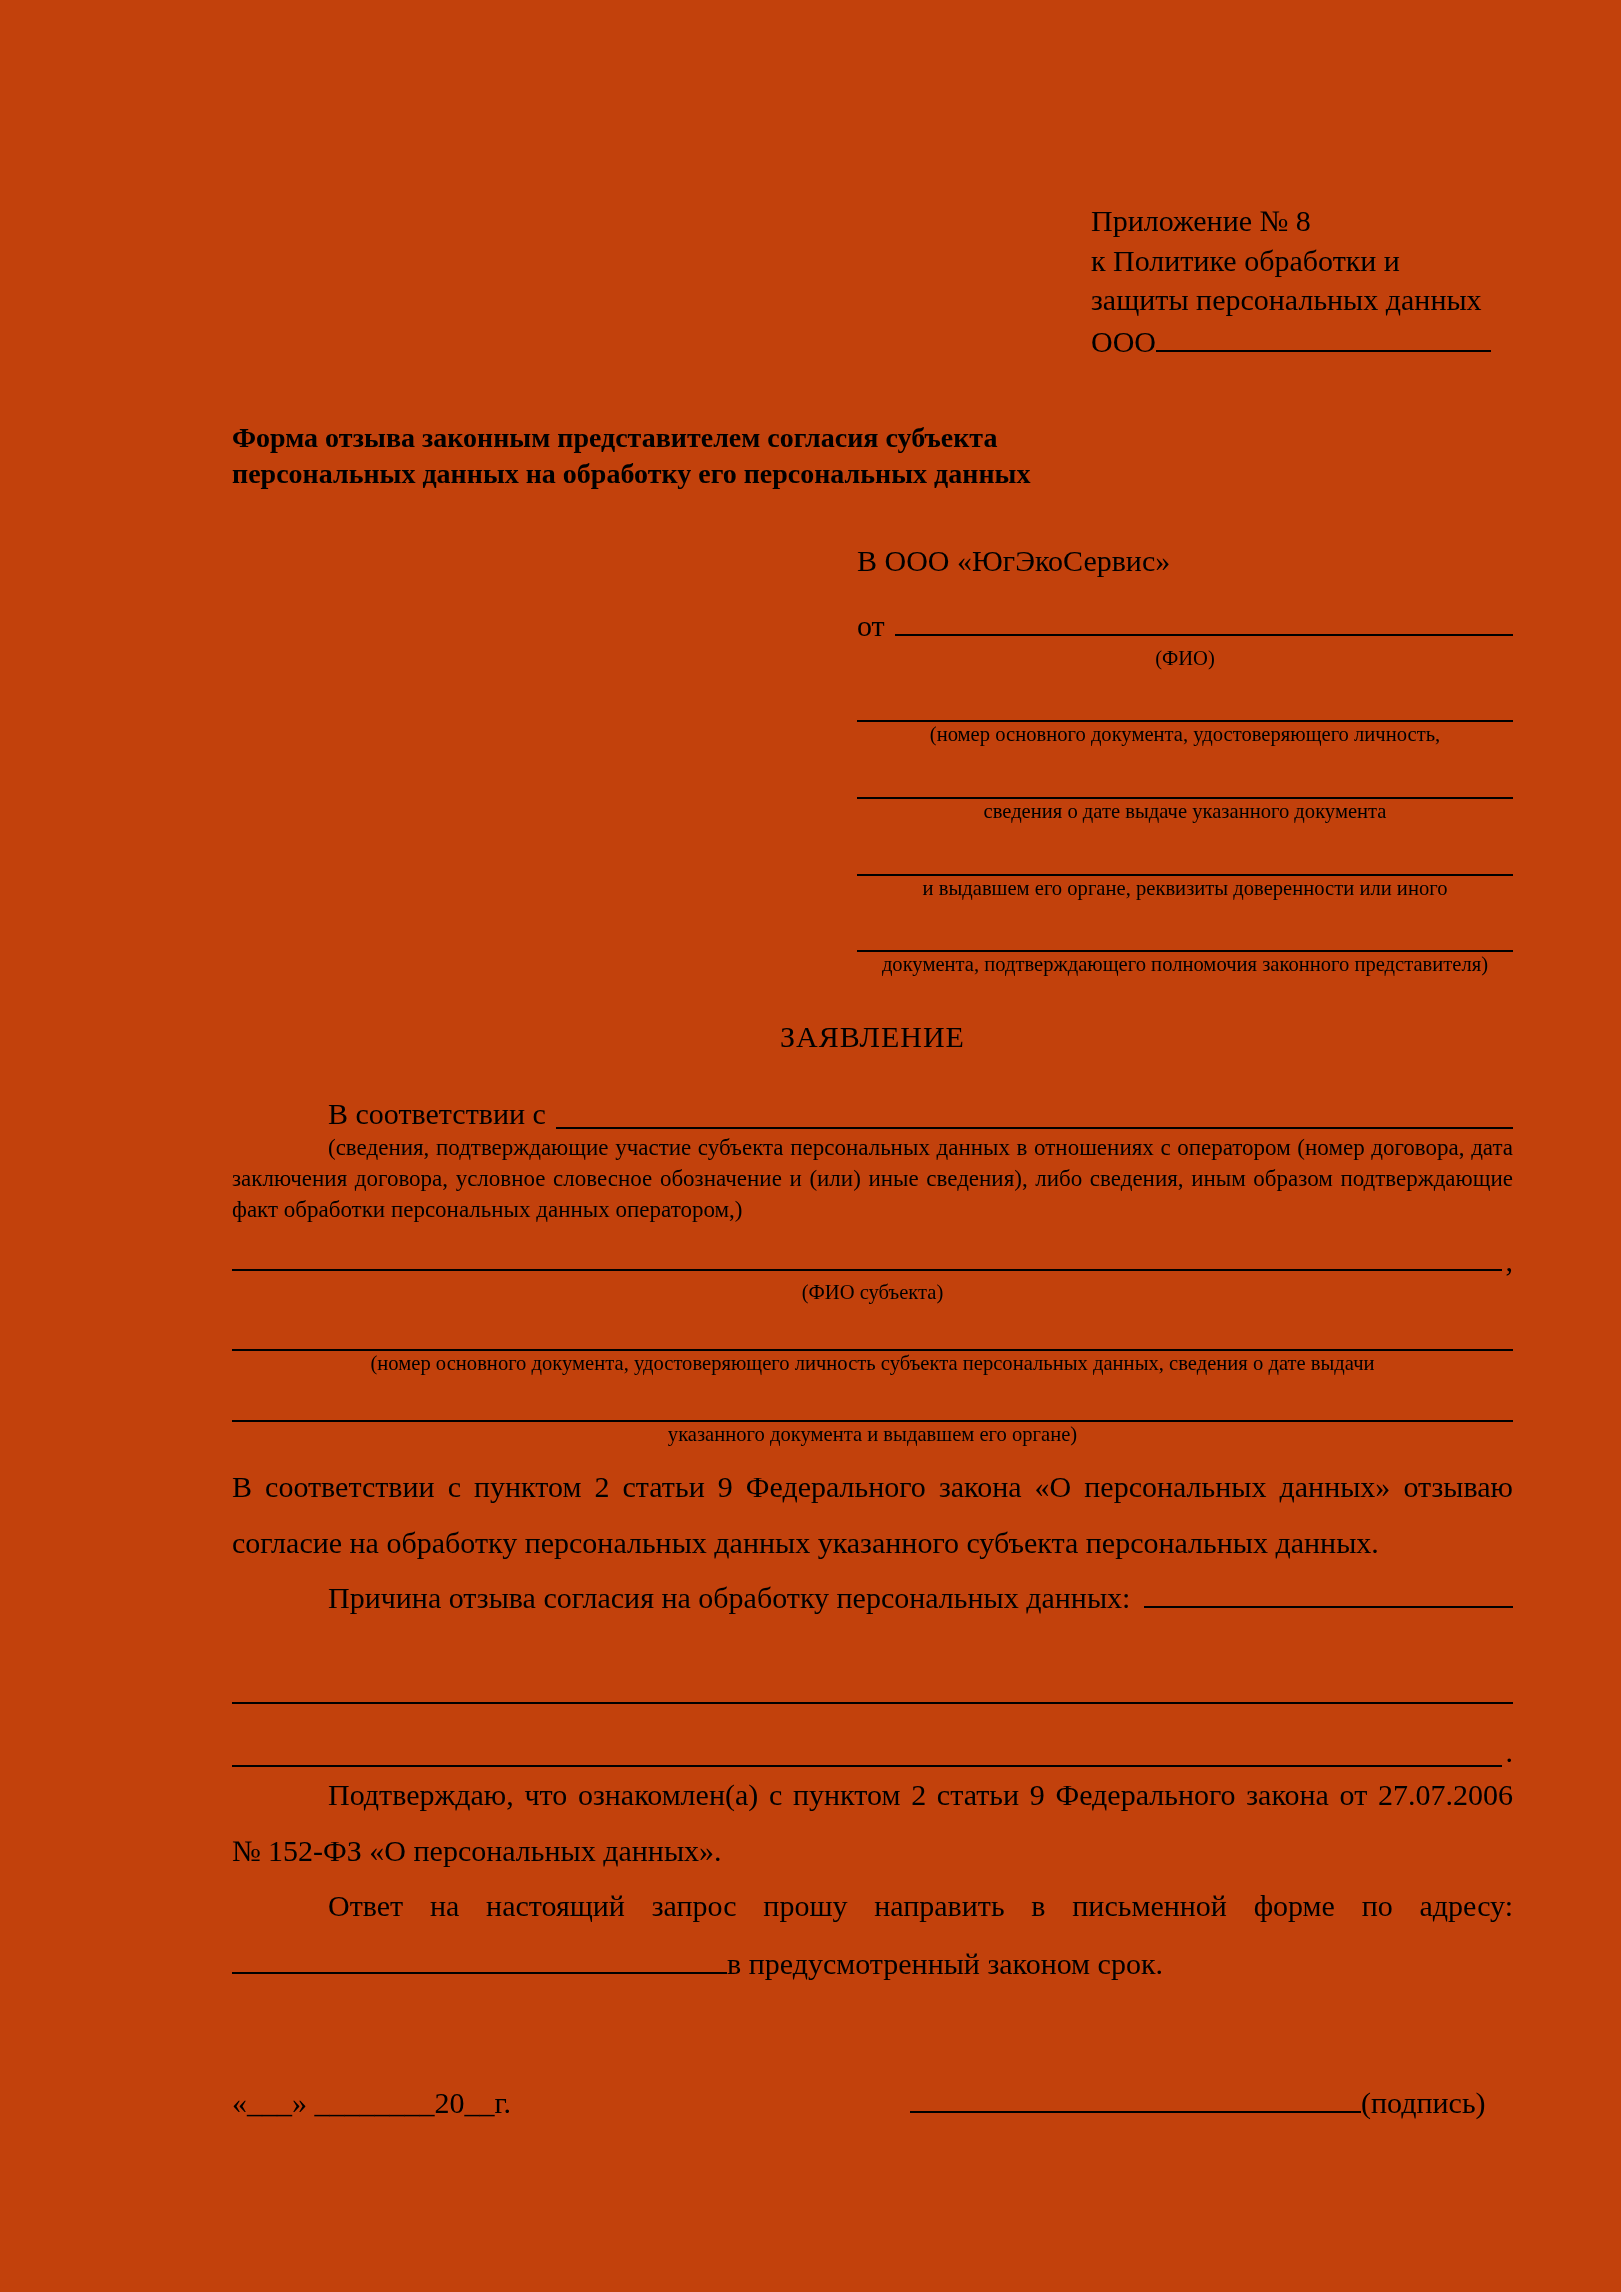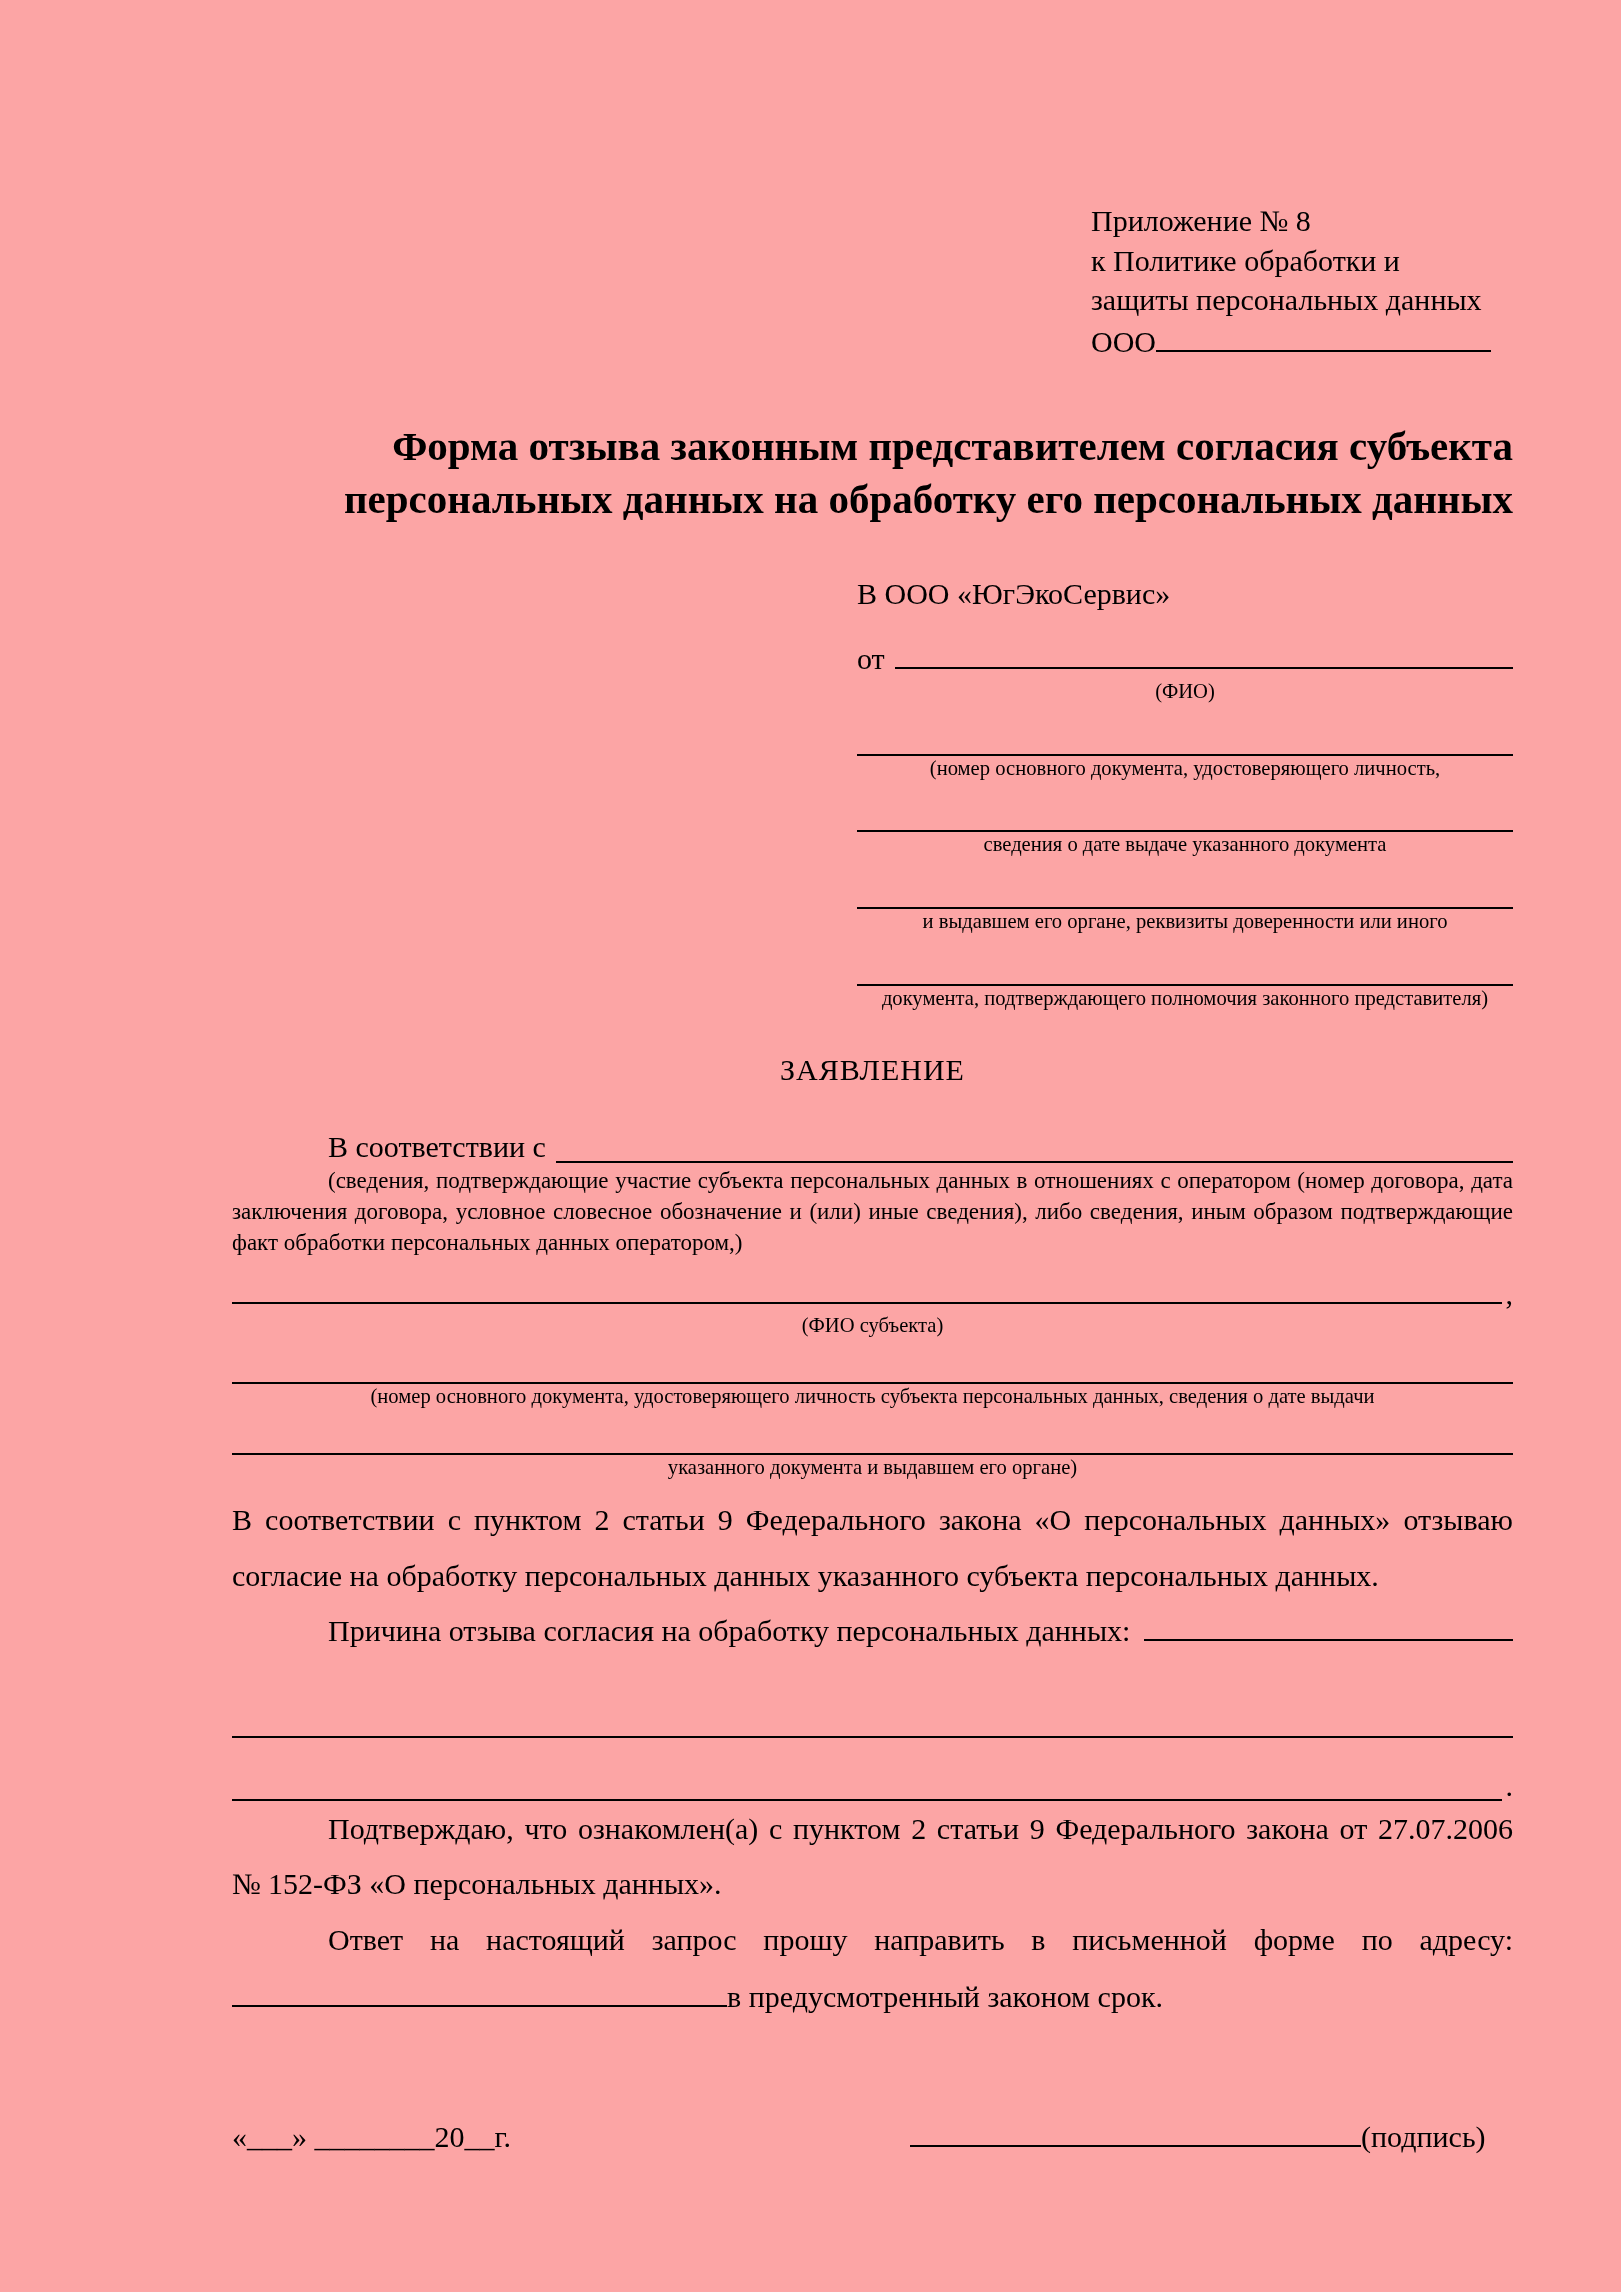--- a/index.html
+++ b/index.html
@@ -1,29 +1,29 @@
 <!DOCTYPE html>
 <html><head>
 <meta charset="utf-8">
 <style>
   html,body{margin:0;padding:0;background:#888;}
   .page{
-    width:1621px;height:2293px;background:#fca5a5;color:#000;
+    width:1621px;height:2293px;background:#c2410c;color:#000;
     font-family:"Liberation Serif","DejaVu Serif",serif;
     font-size:30px;line-height:1.32;
     box-sizing:border-box;
     padding:201px 108px 0 232px;
     overflow:hidden;margin:0 auto;position:relative;
   }
   
   .appendix{margin-left:859px;line-height:1.32;}
   .ooo-row{display:flex;align-items:baseline;}
   .ooo-row .fill{flex:1;border-bottom:2px solid #000;margin-right:21.6px;height:1em;}
   
-  .title{margin-top:59px;text-align:right;font-weight:bold;font-size:41px;line-height:1.28;}
+  .title{margin-top:59px;text-align:left;font-weight:bold;font-size:28px;line-height:1.28;}
   
   .addressee{margin-left:625px;margin-top:49px;}
   .from-row{display:flex;align-items:baseline;margin-top:23.5px;}
   .from-row .label{margin-right:9.8px;}
   .fill{border-bottom:2px solid #000;}
   .flex-fill{flex:1;border-bottom:2px solid #000;height:1em;}
   .cap{font-size:20.6px;line-height:1.25;text-align:center;}
   .fline{border-bottom:2px solid #000;height:43px;}
   .fld{margin-top:5.9px;}
   

